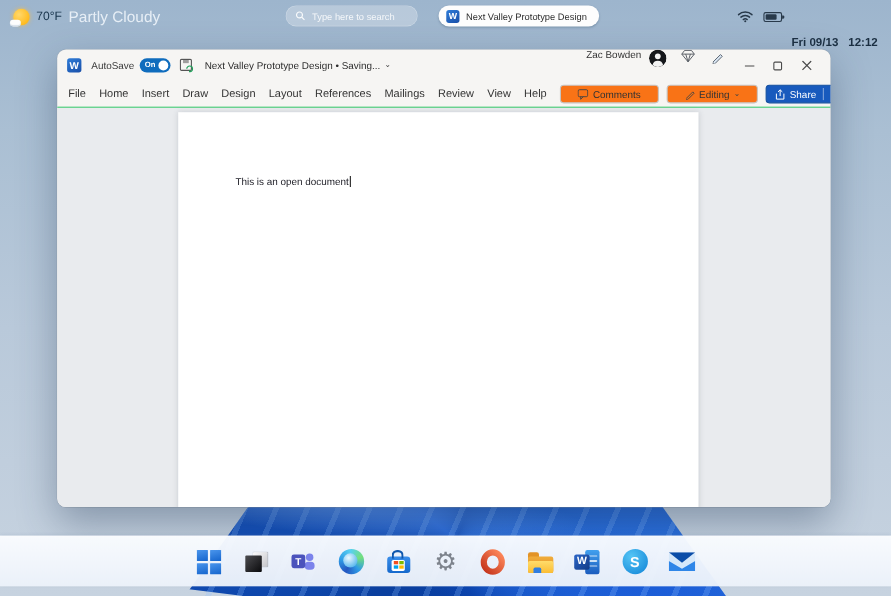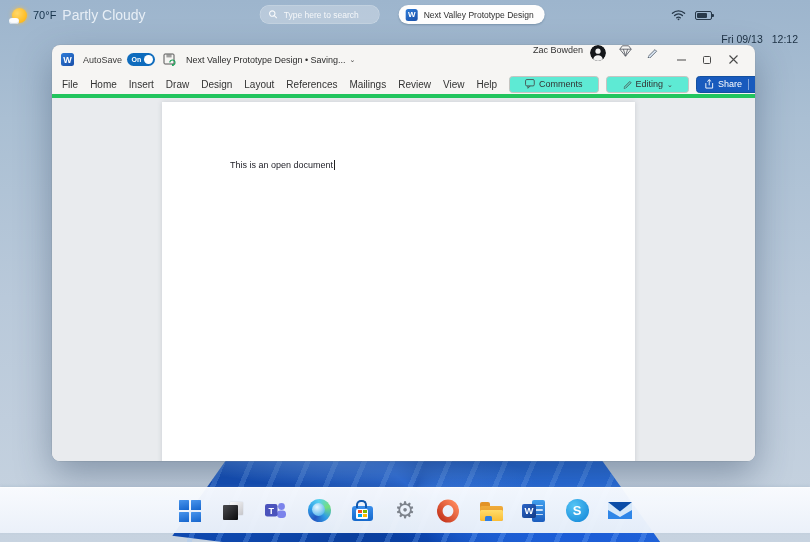--- a/index.html
+++ b/index.html
@@ -36,21 +36,21 @@
   .search-pill { width:120px; height:19px; border-radius:10px; background:rgba(255,255,255,.27);
     display:flex; align-items:center; gap:6px; padding:0 9px;
     box-shadow:inset 0 0 0 .5px rgba(255,255,255,.3); }
   .search-pill input { border:none; outline:none; background:transparent; width:100%;
     font-size:8.5px; color:#fff; font-family:inherit; }
   .search-pill input::placeholder { color:rgba(255,255,255,.85); }
   .app-pill { height:19px; border-radius:10px; background:#fdfdfd; display:flex; align-items:center;
     gap:6px; padding:0 11px 0 7px; font-size:8.5px; color:#2e2e2e;
     box-shadow:0 1px 2px rgba(30,60,90,.3); white-space:nowrap; }
   .top-right { margin-left:auto; display:flex; align-items:center; gap:9px; }
-  .date, .time { font-weight:normal; font-size:10.5px; color:#1b2f42;margin-top:48px; }
+  .date, .time { font-weight:bold; font-size:10.5px; color:#1b2f42;margin-top:48px; }
   .battery { width:17px; height:9px; border:1.2px solid #28394a; border-radius:2px; position:relative; }
   .battery::before { content:''; position:absolute; left:1px; top:1px; bottom:1px; width:10px;
     background:#28394a; border-radius:1px; }
   .battery::after { content:''; position:absolute; right:-3.2px; top:2px; width:2px; height:3.4px;
     background:#28394a; border-radius:0 1px 1px 0; }
 
   
   .word-mini { width:12px; height:12px; border-radius:2.5px; flex:0 0 auto;
     background:linear-gradient(145deg,#2e7cd8,#1a4fa8); color:#fff; font-weight:bold; font-size:8px;
     display:flex; align-items:center; justify-content:center; }
@@ -78,34 +78,34 @@
 
   .tb-right { margin-left:auto; display:flex; align-items:flex-start; }
   .user-name { font-size:9px; color:#333; margin-right:7px; white-space:nowrap; }
   .avatar { width:16px; height:16px; border-radius:50%; overflow:hidden; display:flex; }
   .tb-ico { margin-left:13px; display:flex; }
   .win-controls { display:flex; margin-left:10px; }
   .win-btn { width:26px; height:29px; display:flex; align-items:center; justify-content:center; }
   .max-box { width:8px; height:8px; border:1px solid #4a4a4a; border-radius:1.5px; }
 
   .menubar { height:24px; display:flex; align-items:center; padding:0 10px; gap:12px;
-    font-size:10px; color:#333; border-bottom:4px solid #22c55e; position:relative; }
+    font-size:10px; color:#333; border-bottom:1px solid #22c55e; position:relative; }
   .menu-item { white-space:nowrap; cursor:default; }
   .ribbon-right { margin-left:auto; display:flex; align-items:center; gap:7px; }
   .btn { height:17px; display:inline-flex; align-items:center; gap:4px; padding:0 15px;
-    border:1px solid #c6c4c1; border-radius:3.5px; background:#5eead4; font-size:9px; color:#333; white-space:nowrap; }
+    border:1px solid #c6c4c1; border-radius:3.5px; background:#f97316; font-size:9px; color:#333; white-space:nowrap; }
   .btn-share { background:#185abd; border-color:#14509f; color:#fff; padding:0 5px 0 7px; }
   .share-div { width:1px; height:11px; background:rgba(255,255,255,.45); margin:0 2px; }
   .btn-share .chev { color:#fff; }
   .pin-ico { display:flex; margin-left:2px; }
 
   .doc-area { position:absolute; top:53px; left:0; right:0; bottom:0; background:#e9ebee; }
   .page { width:473px; height:100%; margin:4px 0 0 110px; background:#fff;
     box-shadow:0 0 5px rgba(60,70,90,.18); }
-  .doc-text { padding:58px 0 0 68px; font-size:9px; color:#23232b; display:flex; align-items:center; }
+  .doc-text { padding:58px 0 0 52px; font-size:9px; color:#23232b; display:flex; align-items:center; }
   .caret { display:inline-block; width:1px; height:10px; background:#222; margin-left:1px; }
 
   
   .taskbar { position:absolute; left:0; right:0; bottom:9px; height:46px; z-index:6;
     background:linear-gradient(180deg, rgba(250,252,255,.96), rgba(236,242,250,.96));
     border-top:.5px solid rgba(255,255,255,.85); box-shadow:0 -1px 3px rgba(110,135,165,.18);
     display:flex; align-items:center; justify-content:center; gap:17px; }
   .tb-icon { width:26px; height:26px; display:flex; align-items:center; justify-content:center; position:relative; }
 
   .win-grid { display:grid; grid-template-columns:10px 10px; grid-template-rows:10px 10px; gap:2px; }

